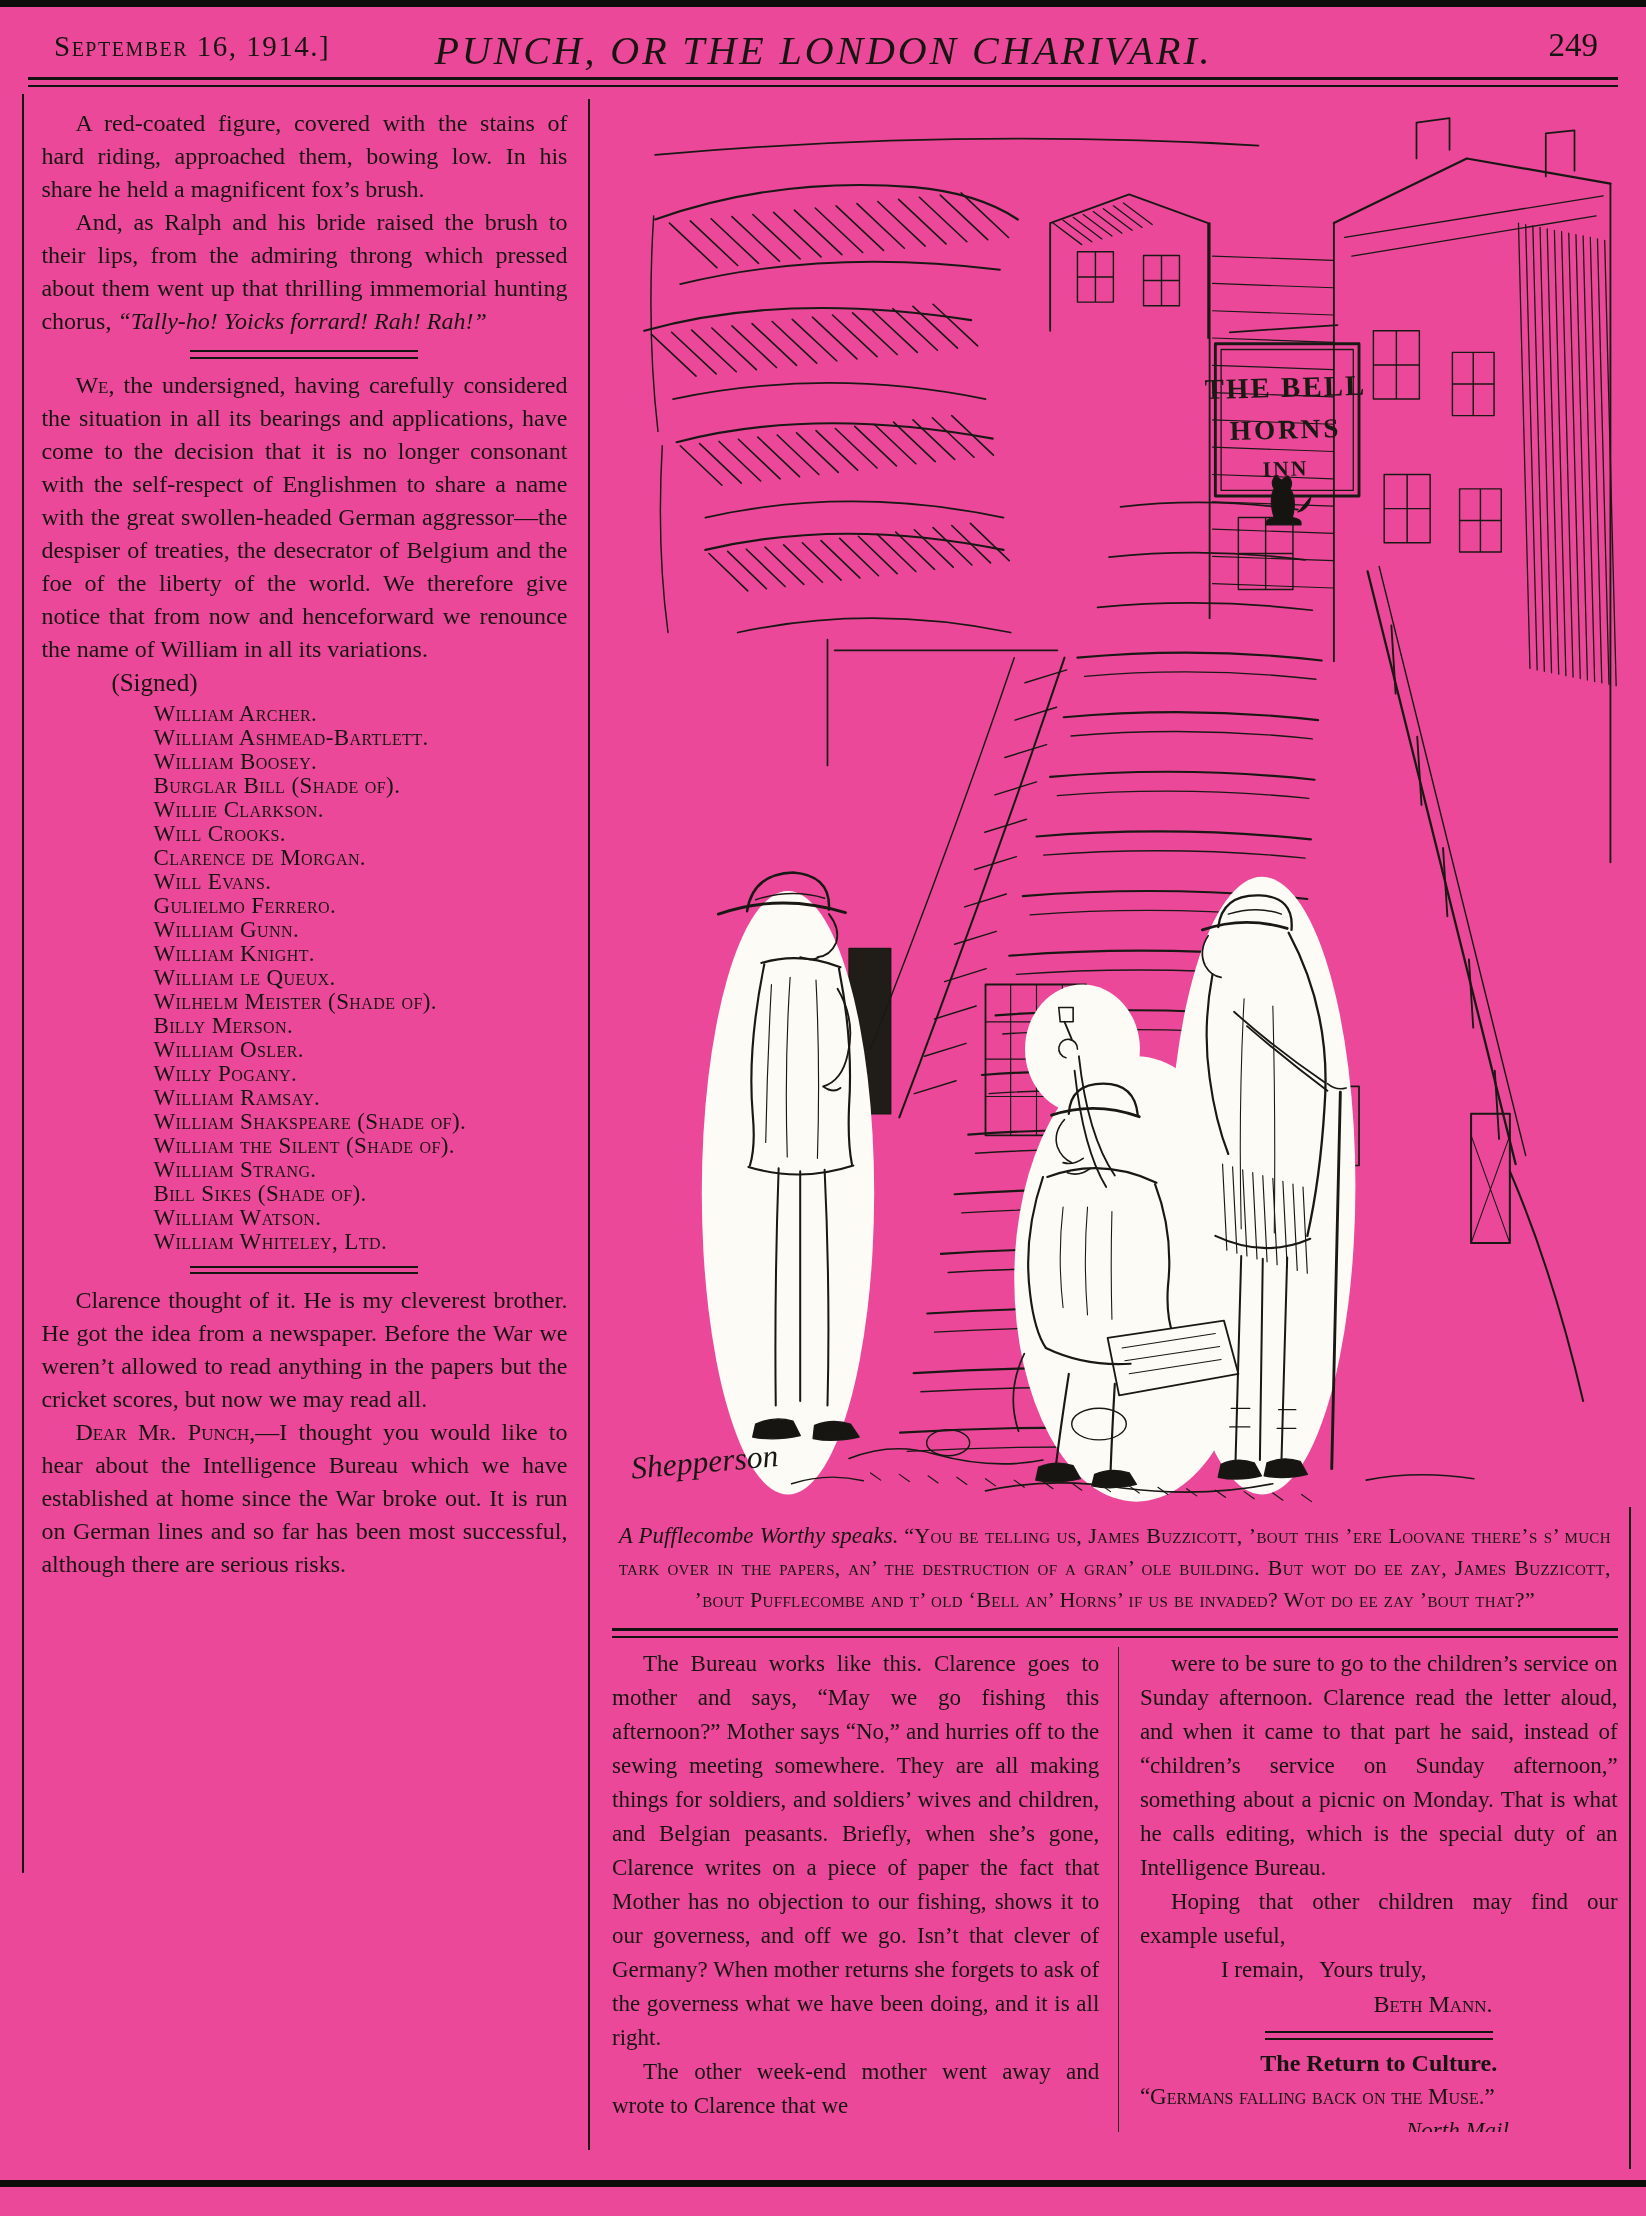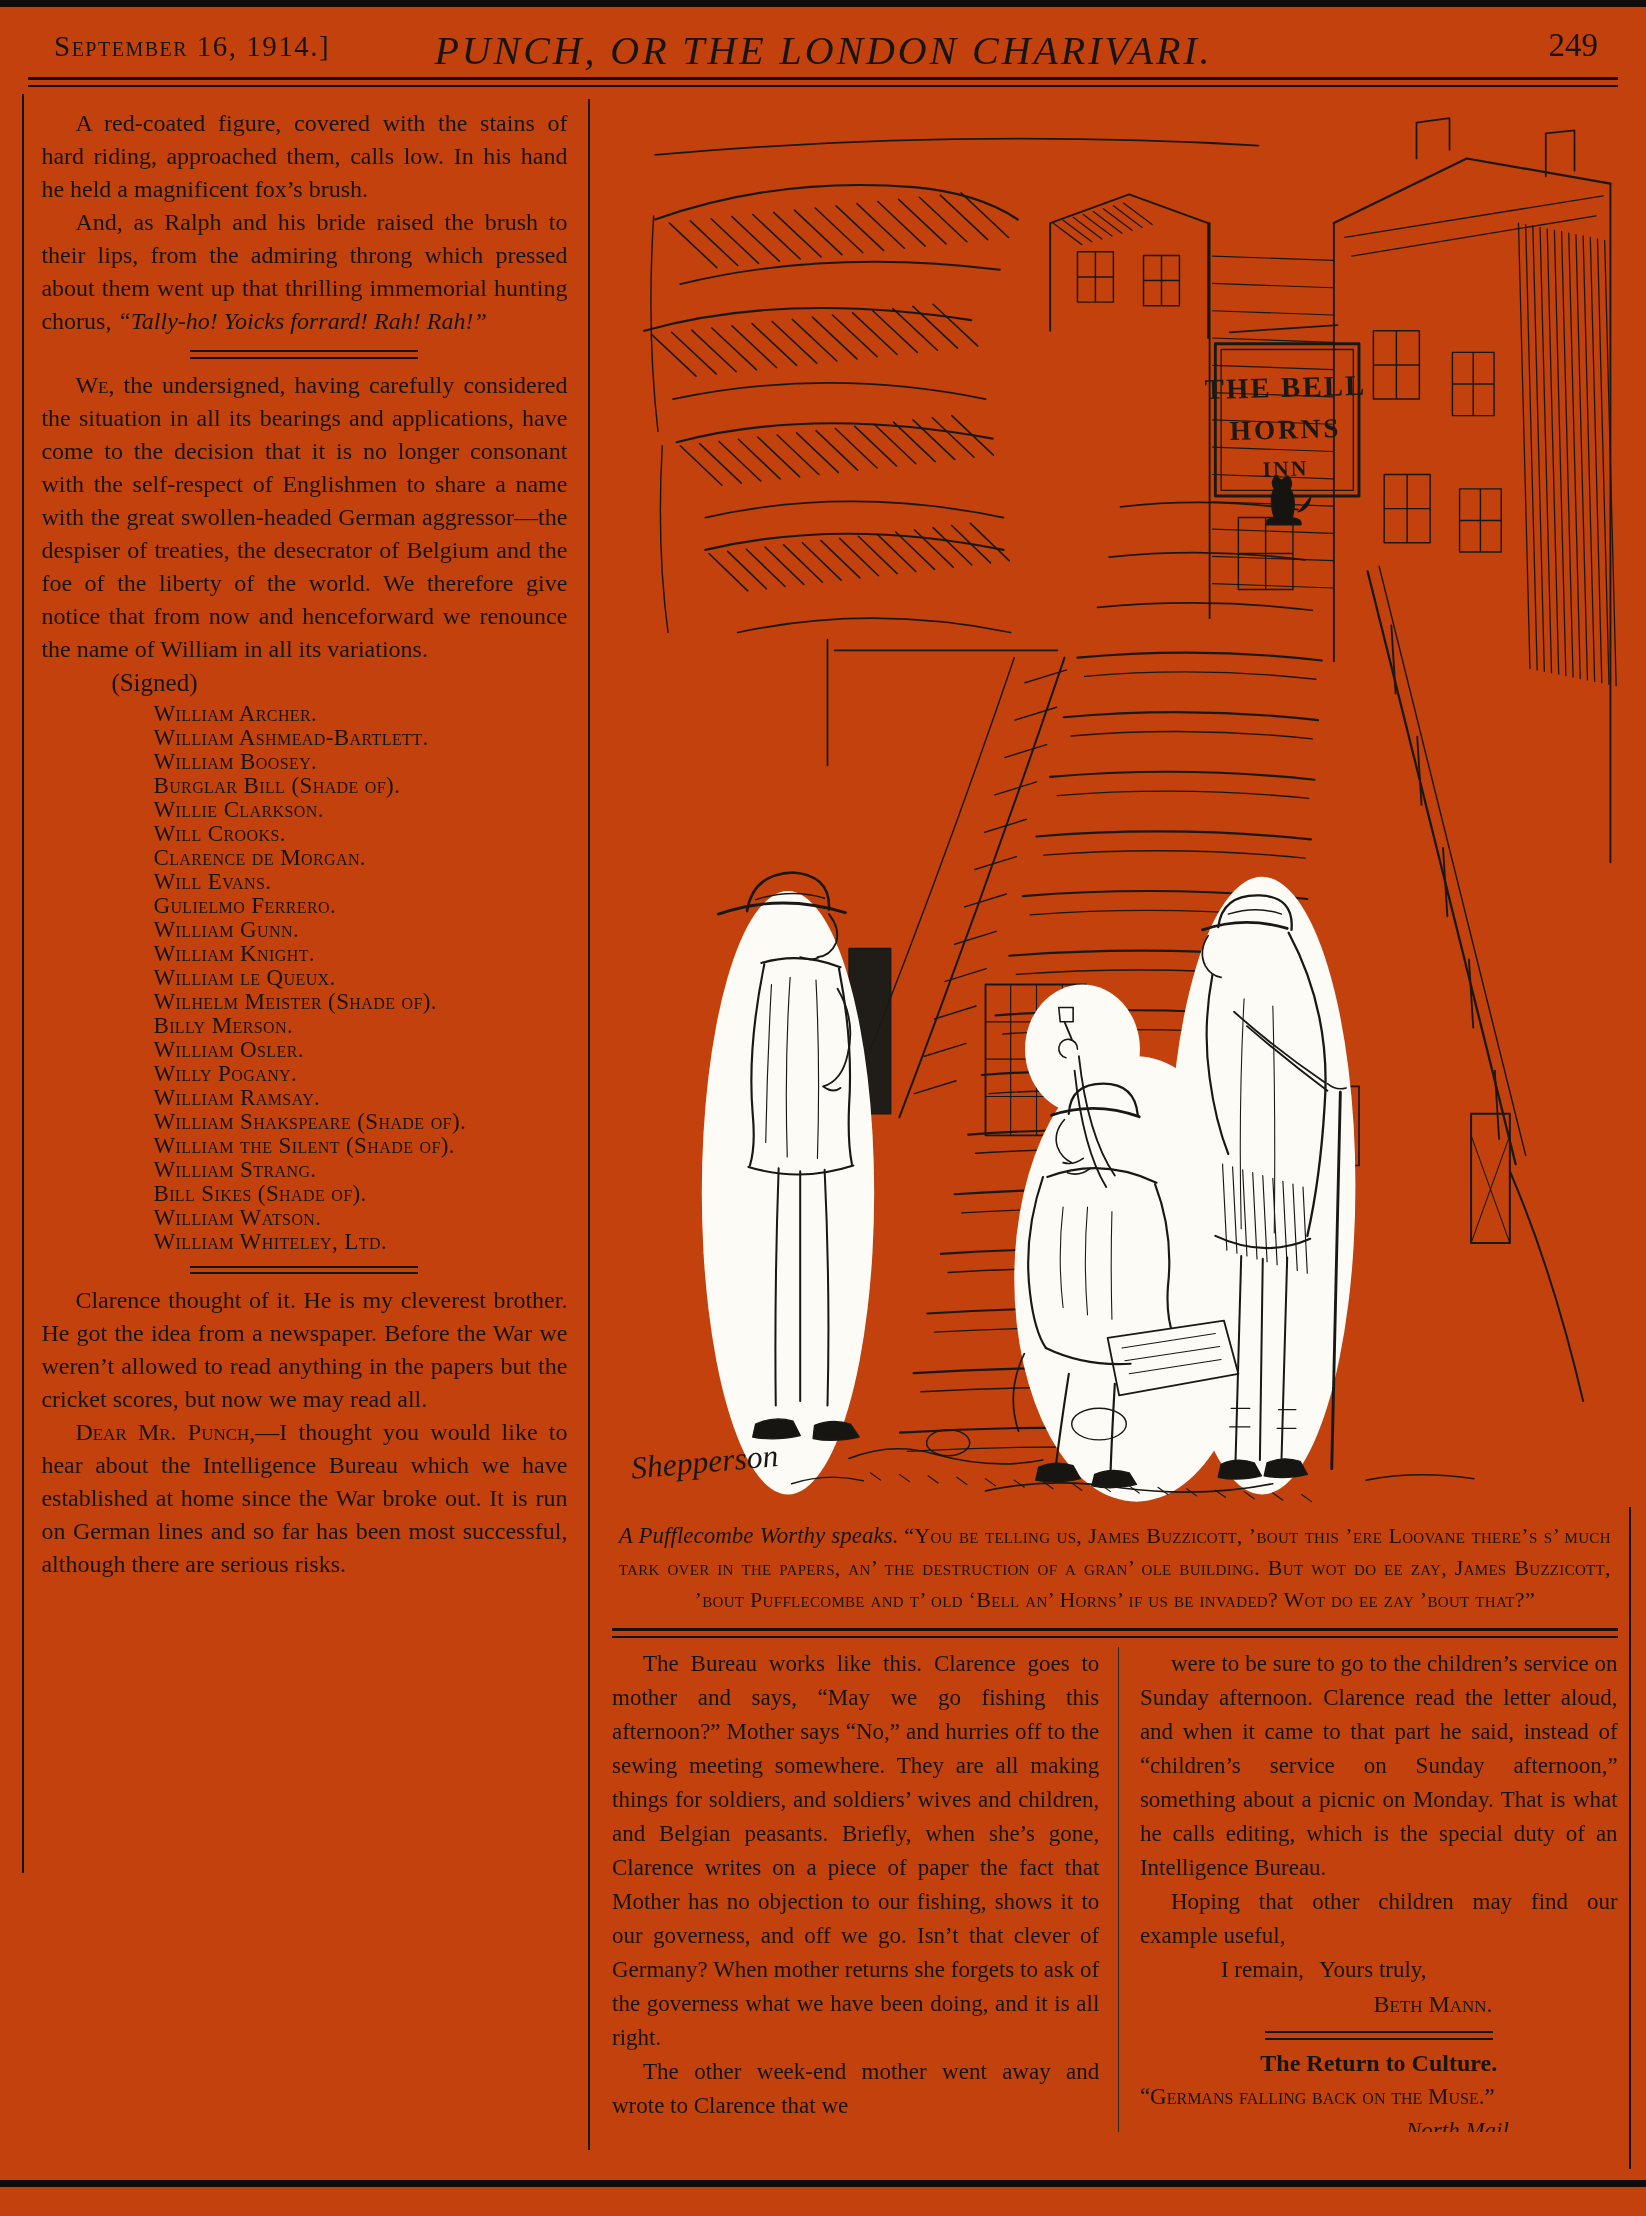--- a/index.html
+++ b/index.html
@@ -1,16 +1,16 @@
 <!DOCTYPE html>
 <html style="font-size:11.8px"><head>
 <meta charset="utf-8">
 <style>
   html,body{margin:0;padding:0;background:#8b8b88;}
-  .page{position:relative;width:1647px;height:2216px;background:#c2410c;color:#171511;
+  .page{position:relative;width:1647px;height:2216px;background:#ec4899;color:#171511;
         font-family:"Liberation Serif","DejaVu Serif",serif;overflow:hidden;margin:0 auto;}
   .edge-top{position:absolute;top:0;left:0;right:0;height:6.6px;background:#0e0d0b;}
   .edge-bottom{position:absolute;left:0;right:0;top:2180px;height:7.4px;background:#0e0d0b;}
   .edge-left{position:absolute;left:22px;top:94px;width:2.2px;height:1779px;background:#15130f;}
   .edge-right{position:absolute;right:16px;top:1507px;width:2.2px;height:662px;background:#15130f;}
 
   .masthead{display:flex;align-items:baseline;padding:26.5px 49px 0 54px;position:relative;}
   .m-date{font-variant:small-caps;font-size:29px;letter-spacing:1.5px;}
   .m-title{position:absolute;left:50%;transform:translateX(-50%);font-size:40px;letter-spacing:2.9px;white-space:nowrap;font-style:italic;}
   .m-page{margin-left:auto;font-size:33px;}
@@ -62,21 +62,21 @@
   <div class="masthead">
     <span class="m-date">September 16, 1914.]</span>
     <span class="m-title">PUNCH, OR THE LONDON CHARIVARI.</span>
     <span class="m-page">249</span>
   </div>
   <div class="rule-full"></div>
 
   <div class="content">
 
     <div class="col-left">
-      <p>A red-coated figure, covered with the stains of hard riding, approached them, calls low. In his hand he held a magnificent fox’s brush.</p>
+      <p>A red-coated figure, covered with the stains of hard riding, approached them, bowing low. In his share he held a magnificent fox’s brush.</p>
       <p><span>And, as Ralph and his bride raised the brush to their lips, from the admiring throng which pressed about them went up that thrilling immemorial hunting chorus, </span><span class="it">“Tally-ho! Yoicks forrard! Rah! Rah!”</span></p>
 
       <div class="divider"></div>
       <p><span class="sc">We</span><span>, the undersigned, having carefully considered the situation in all its bearings and applications, have come to the decision that it is no longer consonant with the self-respect of Englishmen to share a name with the great swollen-headed German aggressor—the despiser of treaties, the desecrator of Belgium and the foe of the liberty of the world. We therefore give notice that from now and henceforward we renounce the name of William in all its variations.</span></p>
       <p class="signed-line">(Signed)</p>
       <ul class="signatories">
 
       <li>William Archer.</li>
           <li>William Ashmead-Bartlett.</li>
           <li>William Boosey.</li>

